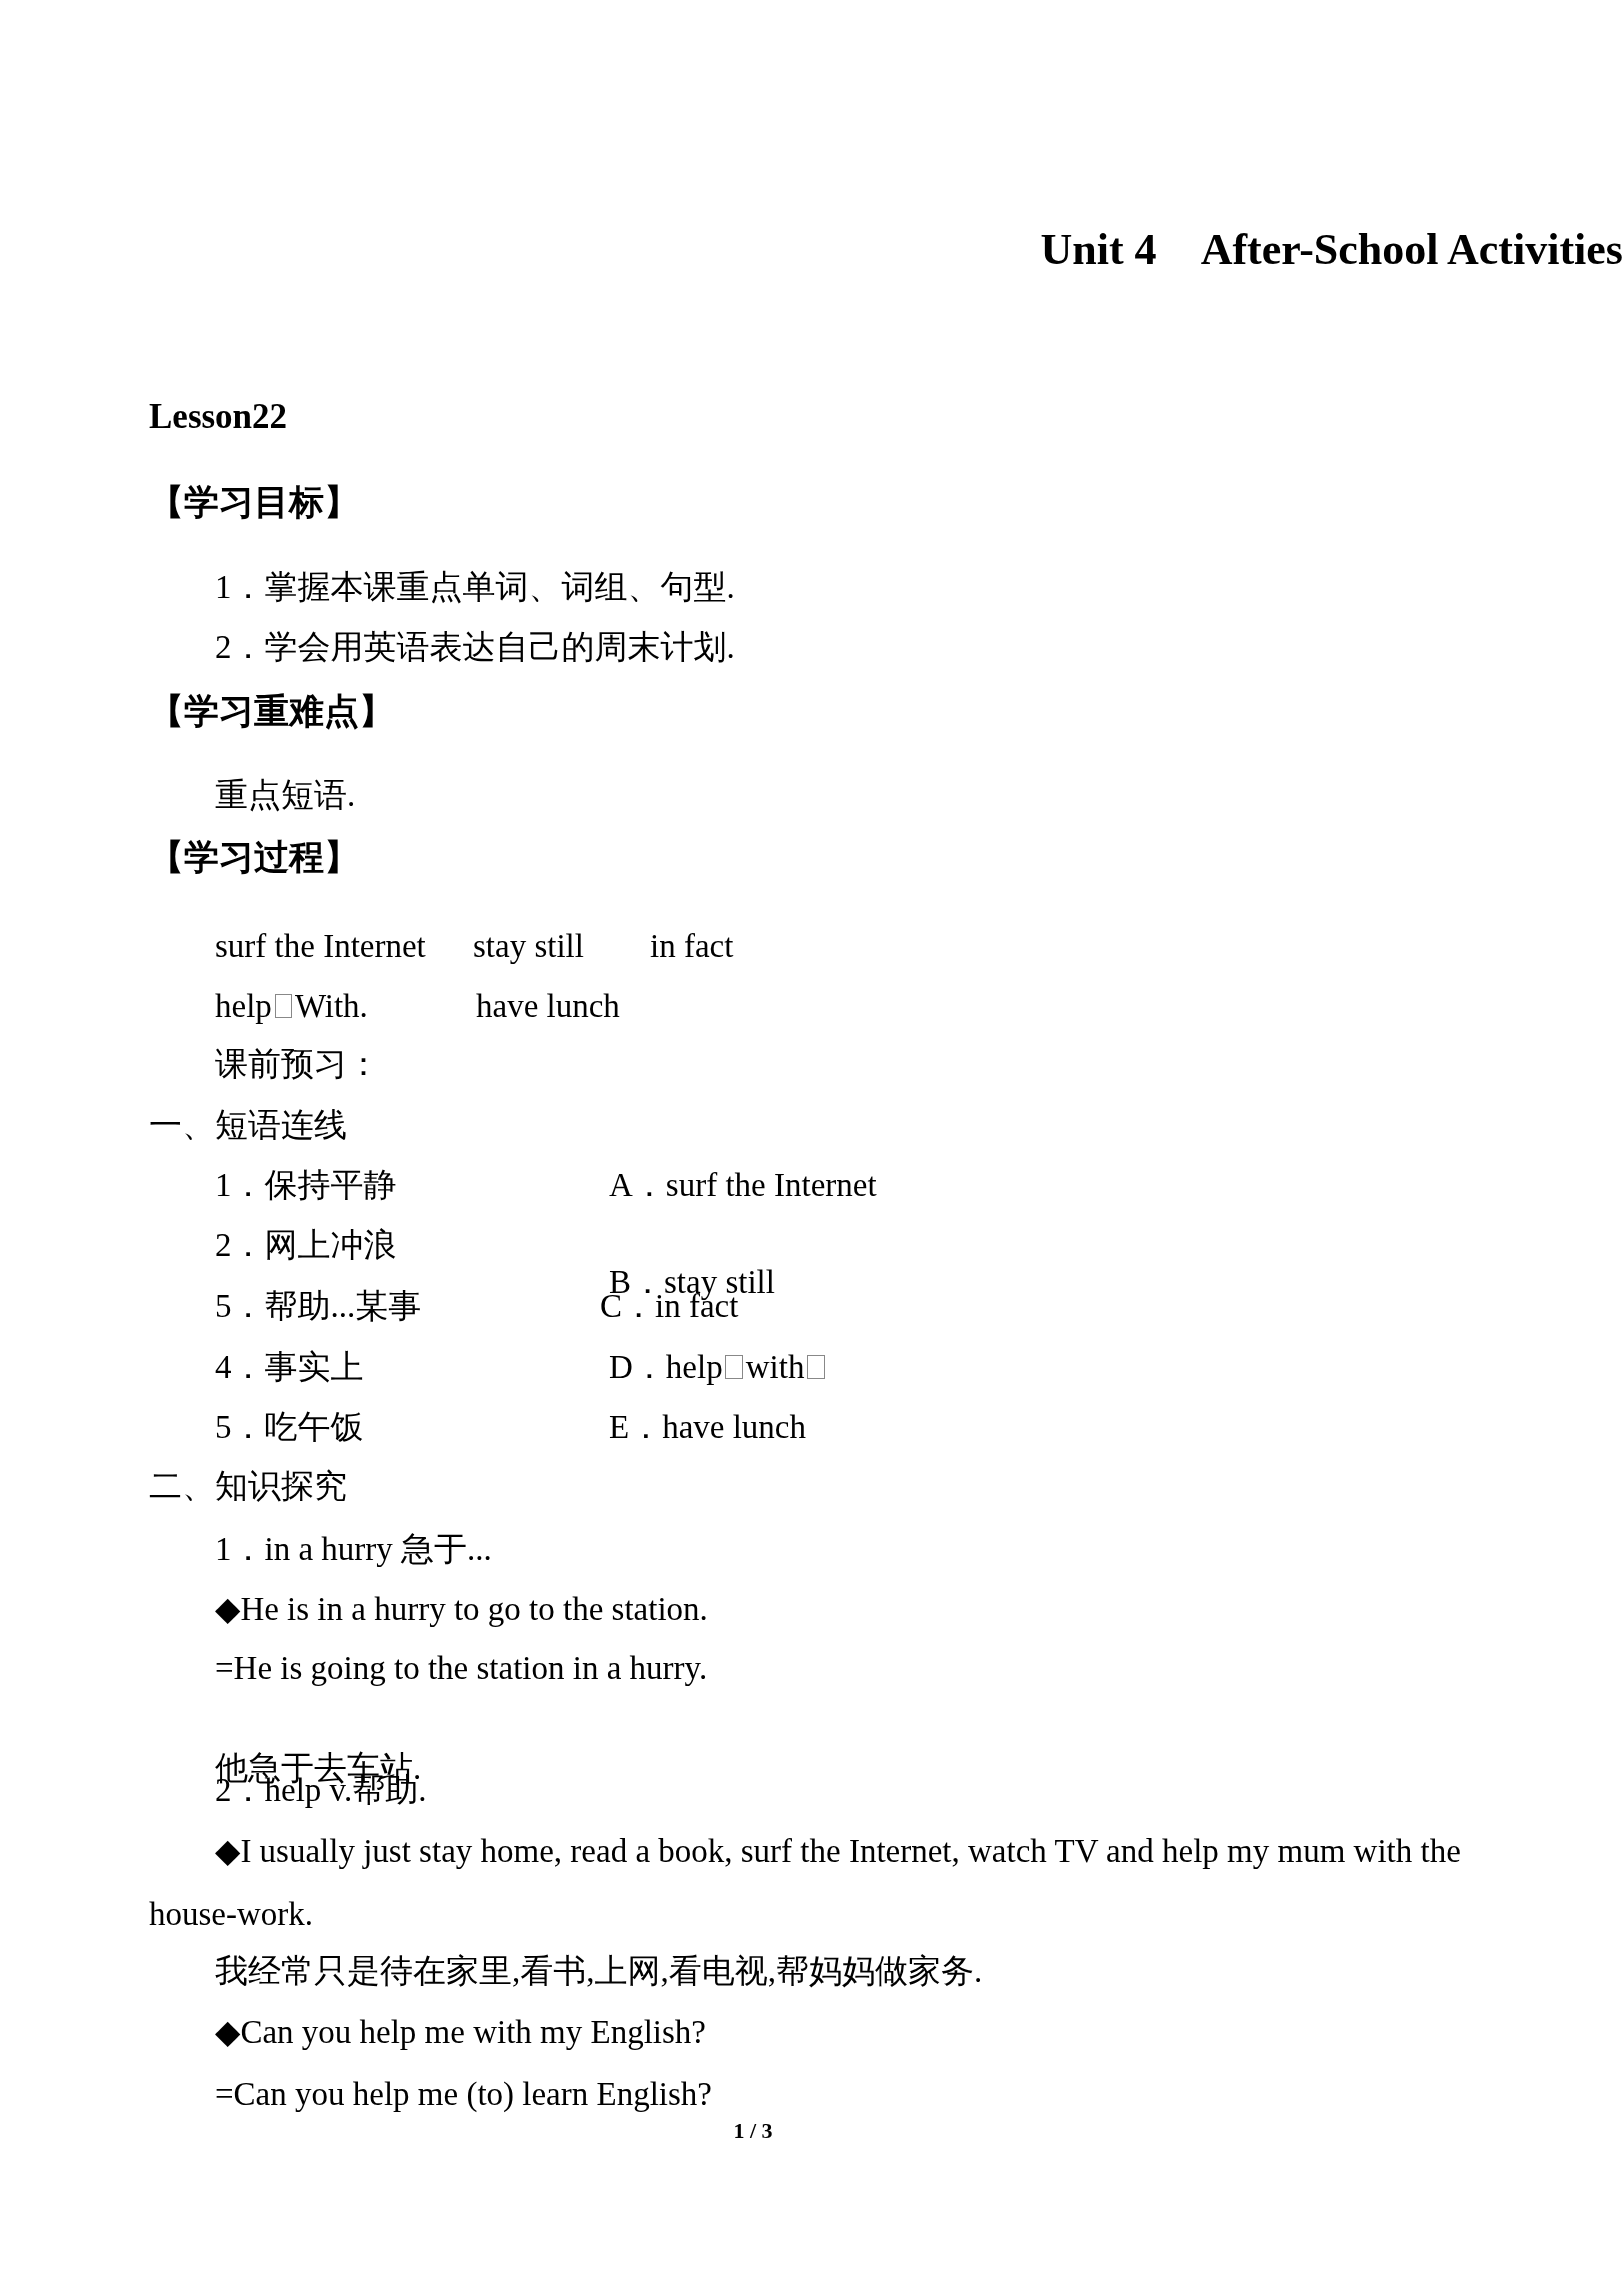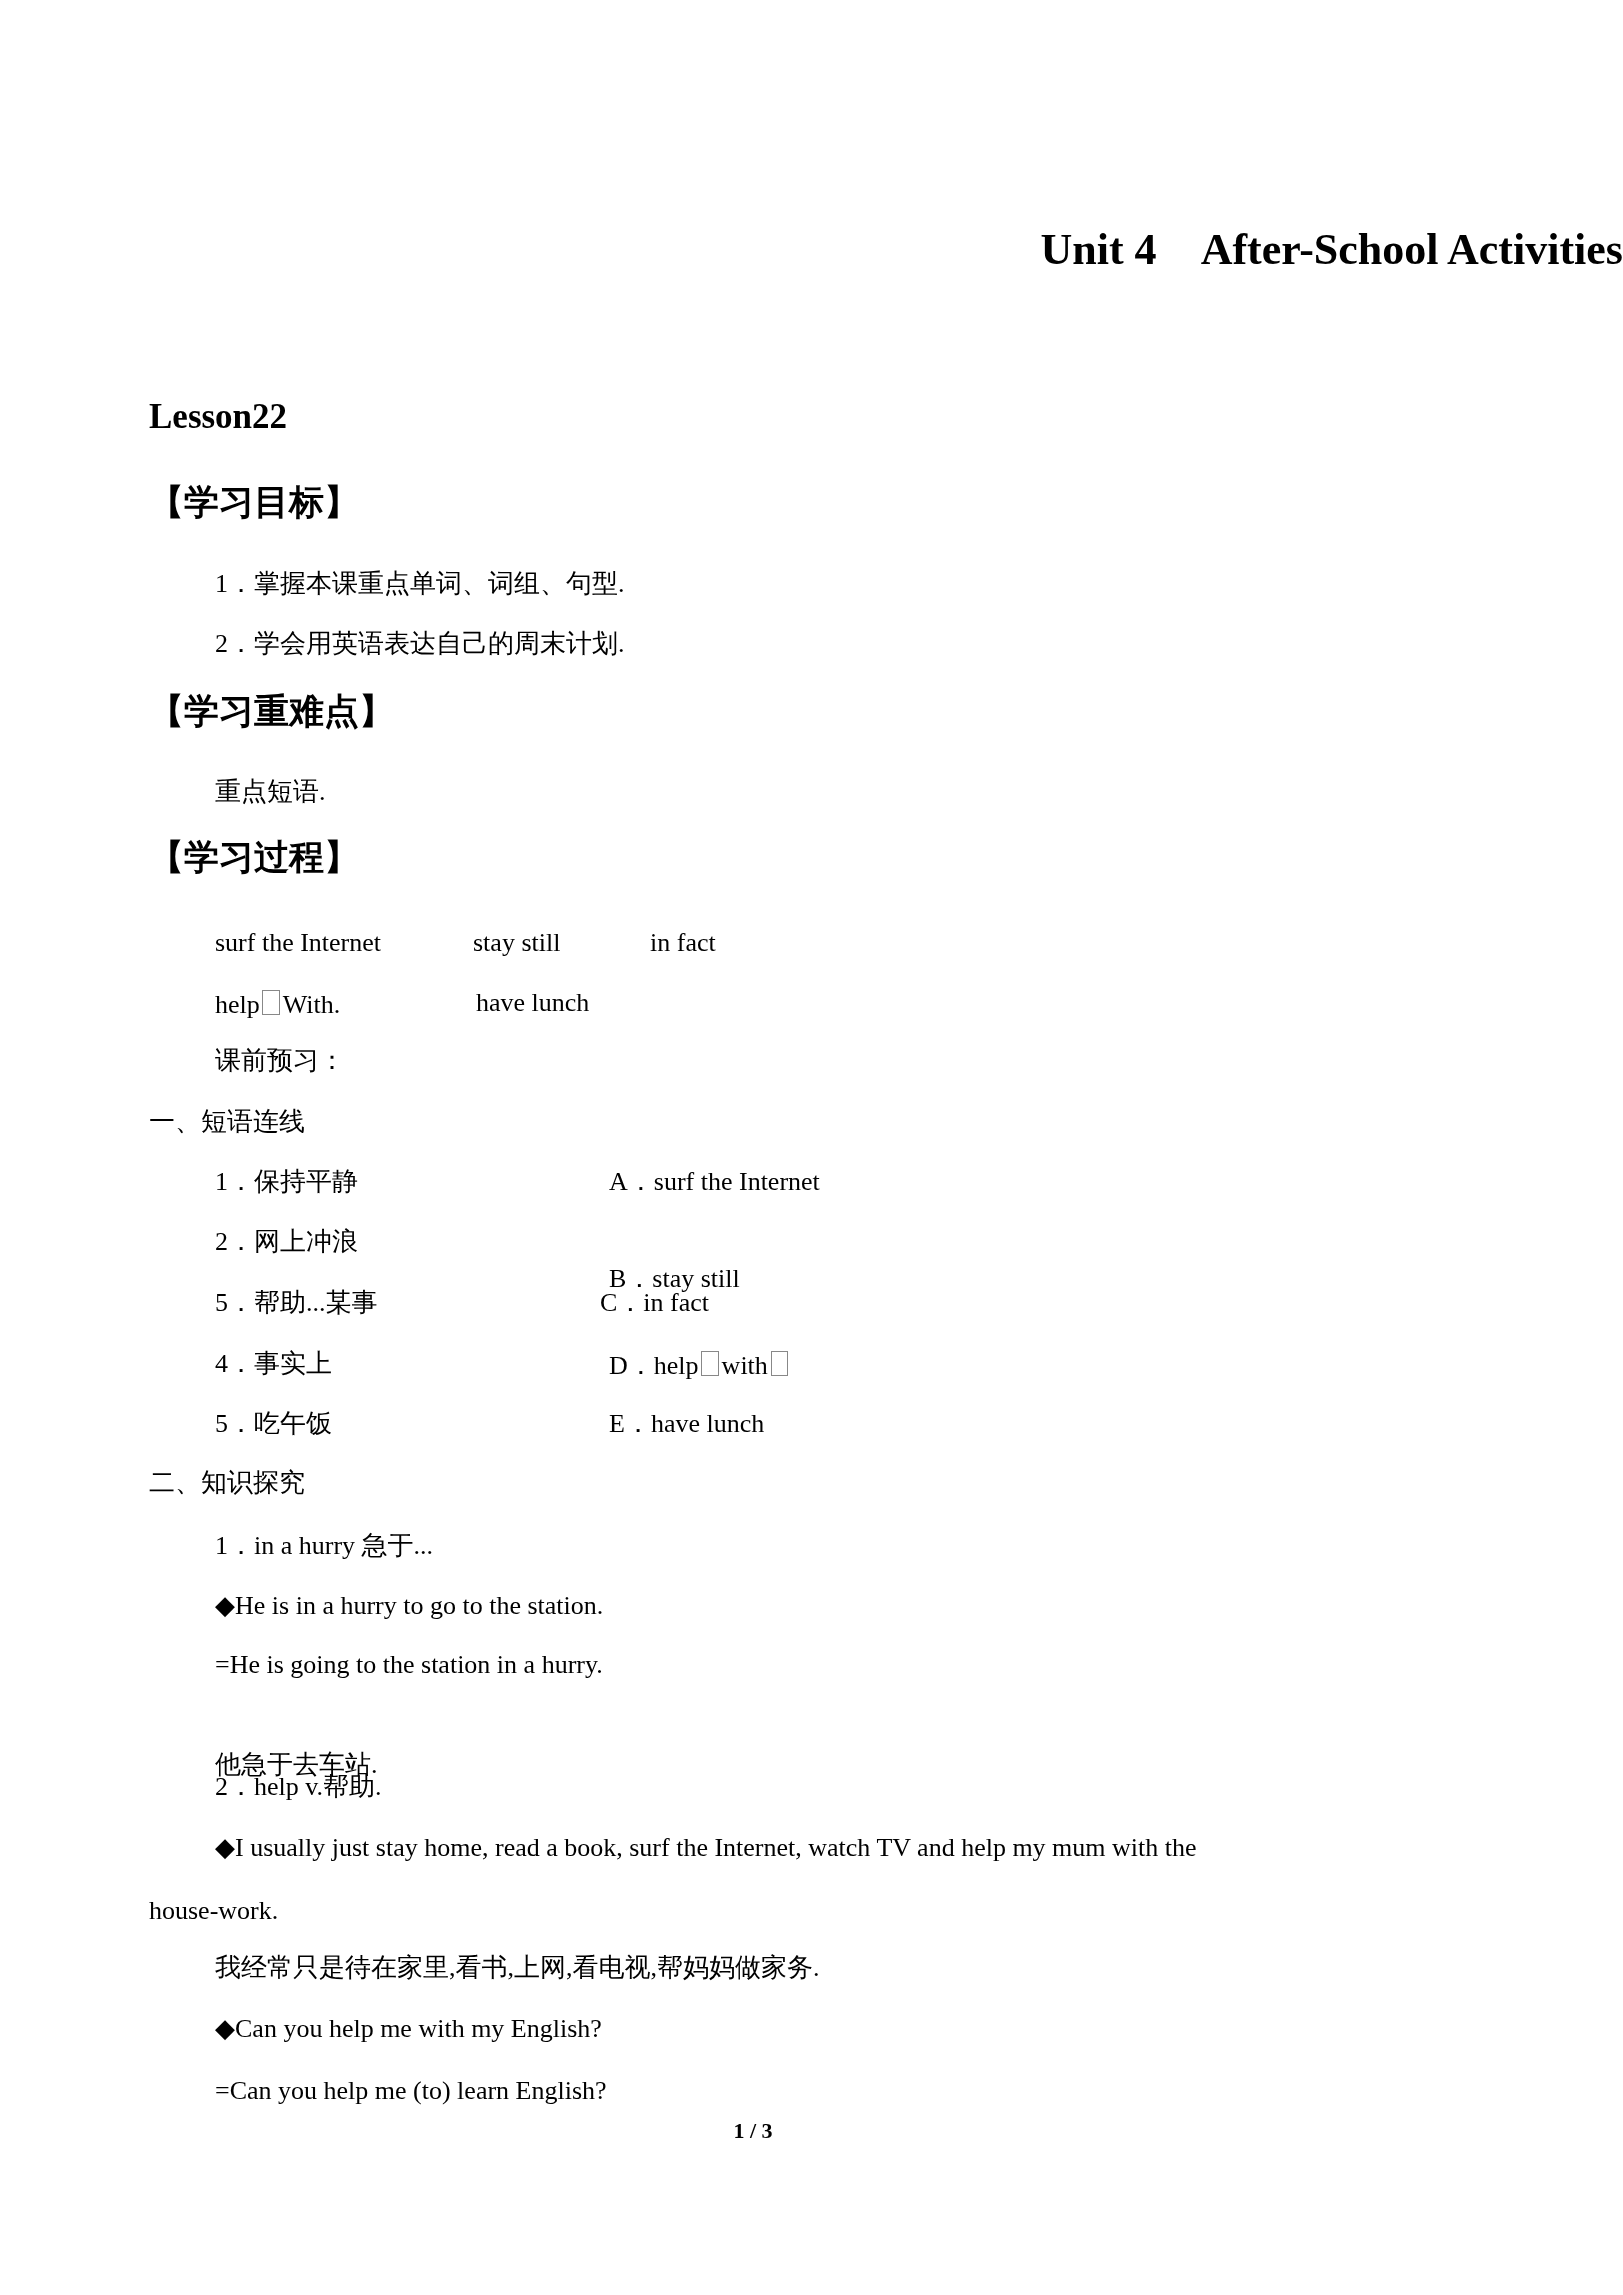--- a/index.html
+++ b/index.html
@@ -3,21 +3,21 @@
 <meta charset="utf-8">
 <style>
   html, body { margin:0; padding:0; background:#ffffff; }
   body { width:1623px; height:2295px; position:relative; overflow:hidden;
          font-family:"Liberation Serif","DejaVu Serif",serif; color:#000; }
   .abs { position:absolute; white-space:nowrap; line-height:1; }
   .title { font-weight:bold; font-size:44px; left:0; width:1623px; text-align:center; }
   .title .gap { display:inline-block; width:44px; }
   .lesson { font-weight:bold; font-size:35px; left:149px; }
   .sec { font-weight:bold; font-size:35px; left:149px; }
-  .txt { font-size:26px; }
+  .txt { font-size:33px; }
   .in1 { left:215px; }
   .in0 { left:149px; }
   .colB { left:609px; }
   .colC { left:600px; }
   .pn { font-weight:bold; font-size:22px; left:0; width:1506px; text-align:center; }
   .box { display:inline-block; width:17.7px; height:24.5px; border:1.4px solid #888; box-sizing:border-box; vertical-align:-1.4px; margin:0 2.7px; }
 </style>
 </head>
 <body>
 

